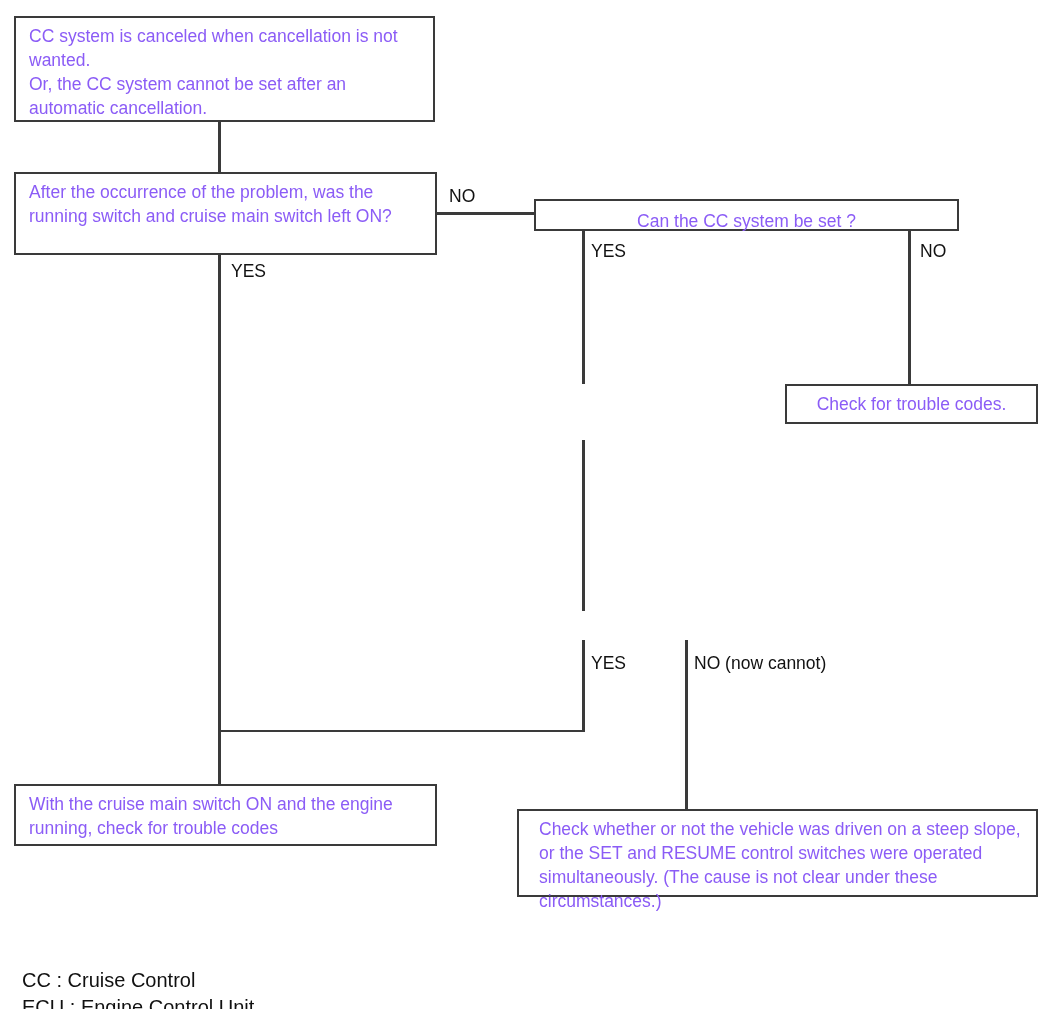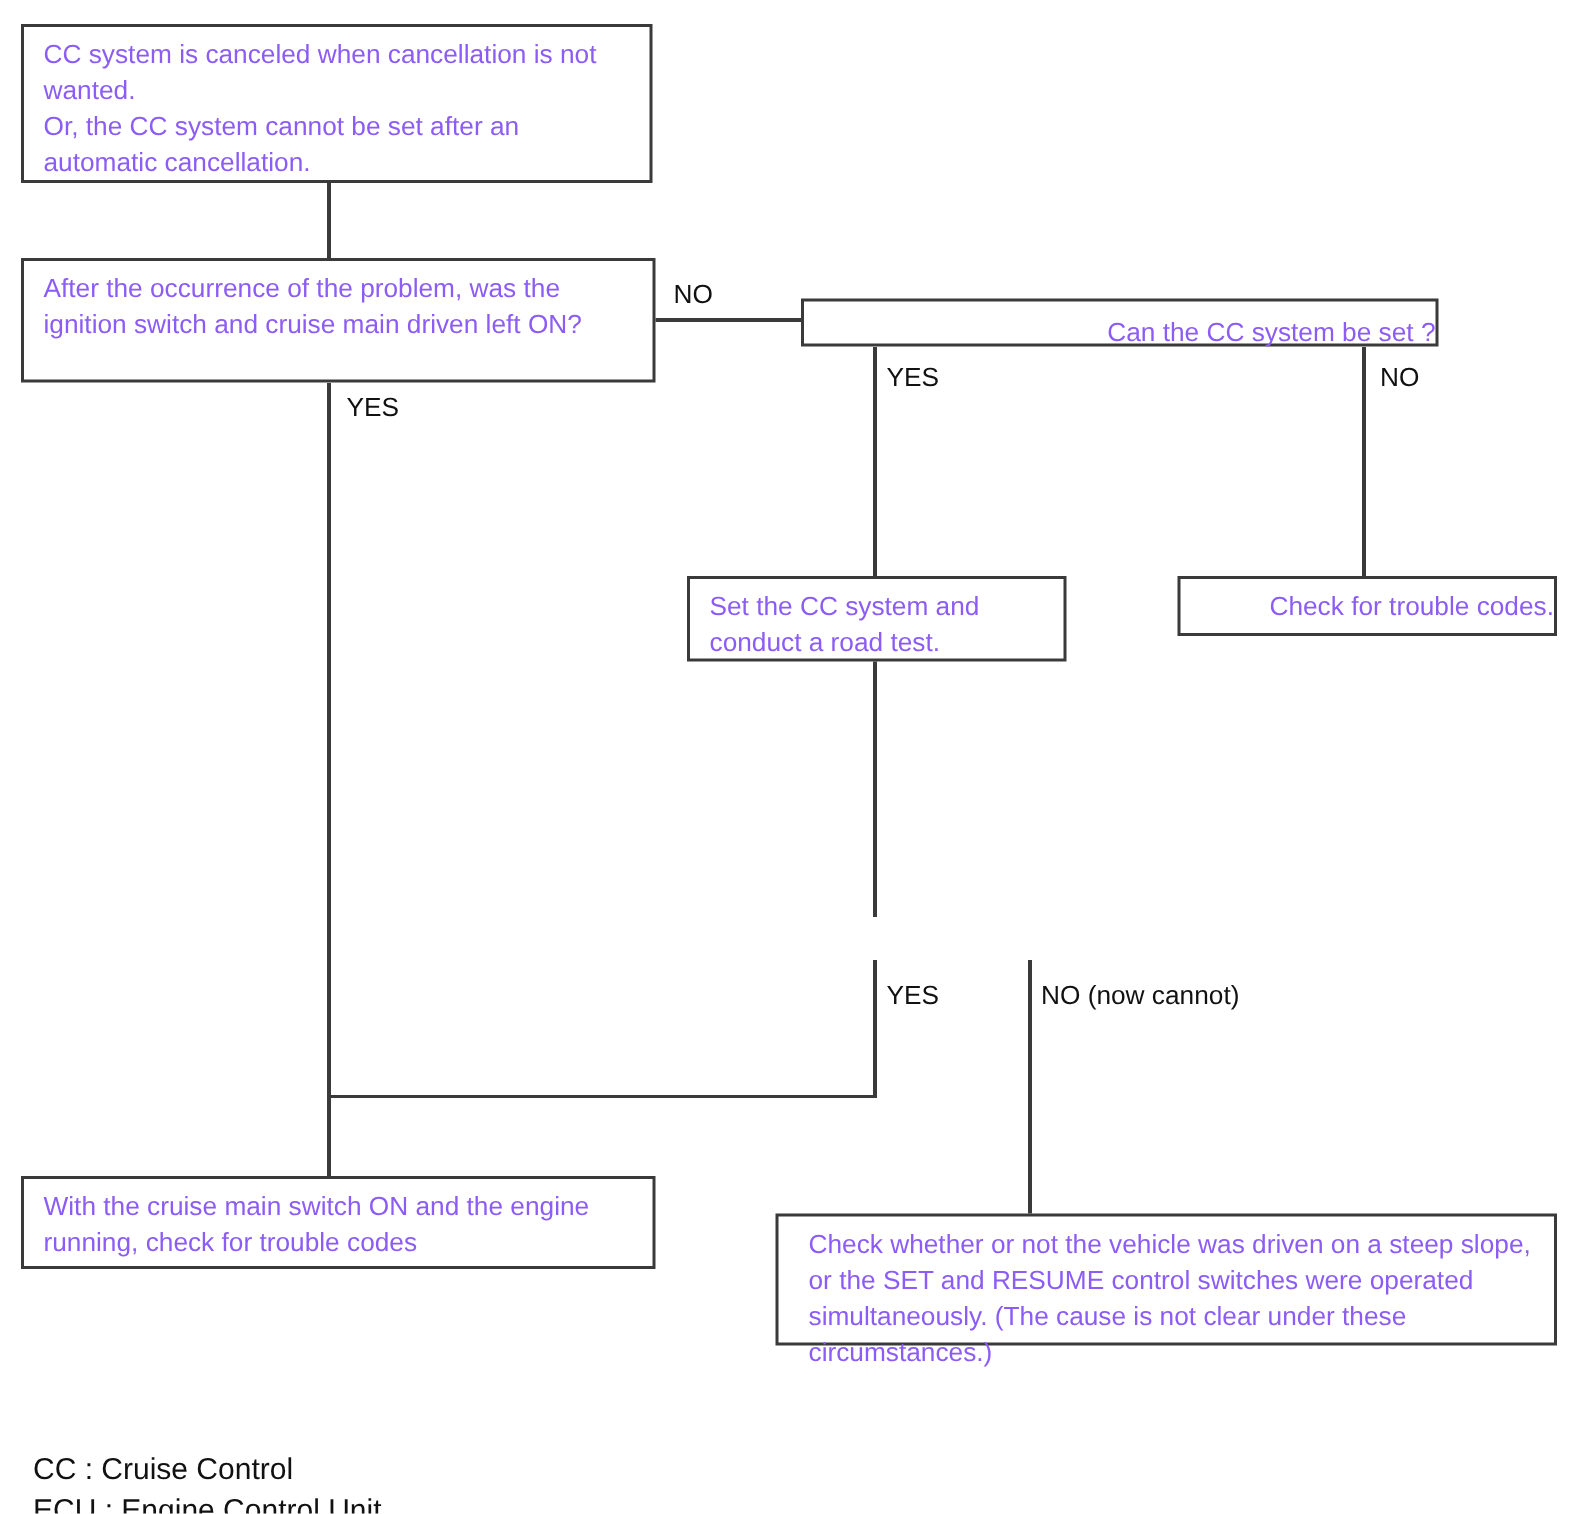--- a/index.html
+++ b/index.html
@@ -27,21 +27,21 @@
     box-sizing: border-box;
     border: 2px solid #3a3a3a;
     background: #ffffff;
     font-size: 17.5px;
     line-height: 24px;
     color: #8b5cf6;
     padding: 6px 11px 6px 13px;
     white-space: pre-line;
   }
   .node-box.centered {
-    text-align: right;
+    text-align: center;
     padding-left: 0;
     padding-right: 0;
   }
   .edge-label {
     position: absolute;
     font-size: 17.5px;
     line-height: 20px;
     color: #111111;
     white-space: nowrap;
   }
@@ -80,25 +80,24 @@
     <path class="conn" d="M 583.5 440 L 583.5 611"></path>
 
     <path class="conn" d="M 583.5 640 L 583.5 731 L 219.5 731"></path>
 
     <path class="conn" d="M 686.5 640 L 686.5 809"></path>
   </svg>
 
   <div class="node-box" style="left:14px; top:16px; width:421px; height:106px;">CC system is canceled when cancellation is not wanted.
 Or, the CC system cannot be set after an automatic cancellation.</div>
 
-  <div class="node-box" style="left:14px; top:172px; width:423px; height:83px;">After the occurrence of the problem, was the ignition switch and cruise main driven left ON?</div>
+  <div class="node-box" style="left:14px; top:172px; width:423px; height:83px;">After the occurrence of the problem, was the running switch and cruise main switch left ON?</div>
 
   <div class="node-box centered" style="left:534px; top:199px; width:425px; height:32px; line-height:28px;">Can the CC system be set ?</div>
 
-  <div class="node-box" style="left:458px; top:384px; width:253px; height:57px;">Set the CC system and conduct a road test.</div>
 
   <div class="node-box centered" style="left:785px; top:384px; width:253px; height:40px; line-height:24px;">Check for trouble codes.</div>
 
 
   <div class="node-box" style="left:14px; top:784px; width:423px; height:62px;">With the cruise main switch ON and the engine running, check for trouble codes</div>
 
   <div class="node-box" style="left:517px; top:809px; width:521px; height:88px;padding-left:20px;">Check whether or not the vehicle was driven on a steep slope, or the SET and RESUME control switches were operated simultaneously. (The cause is not clear under these circumstances.)</div>
 
   <div class="edge-label" style="left:449px; top:186px;">NO</div>
 

